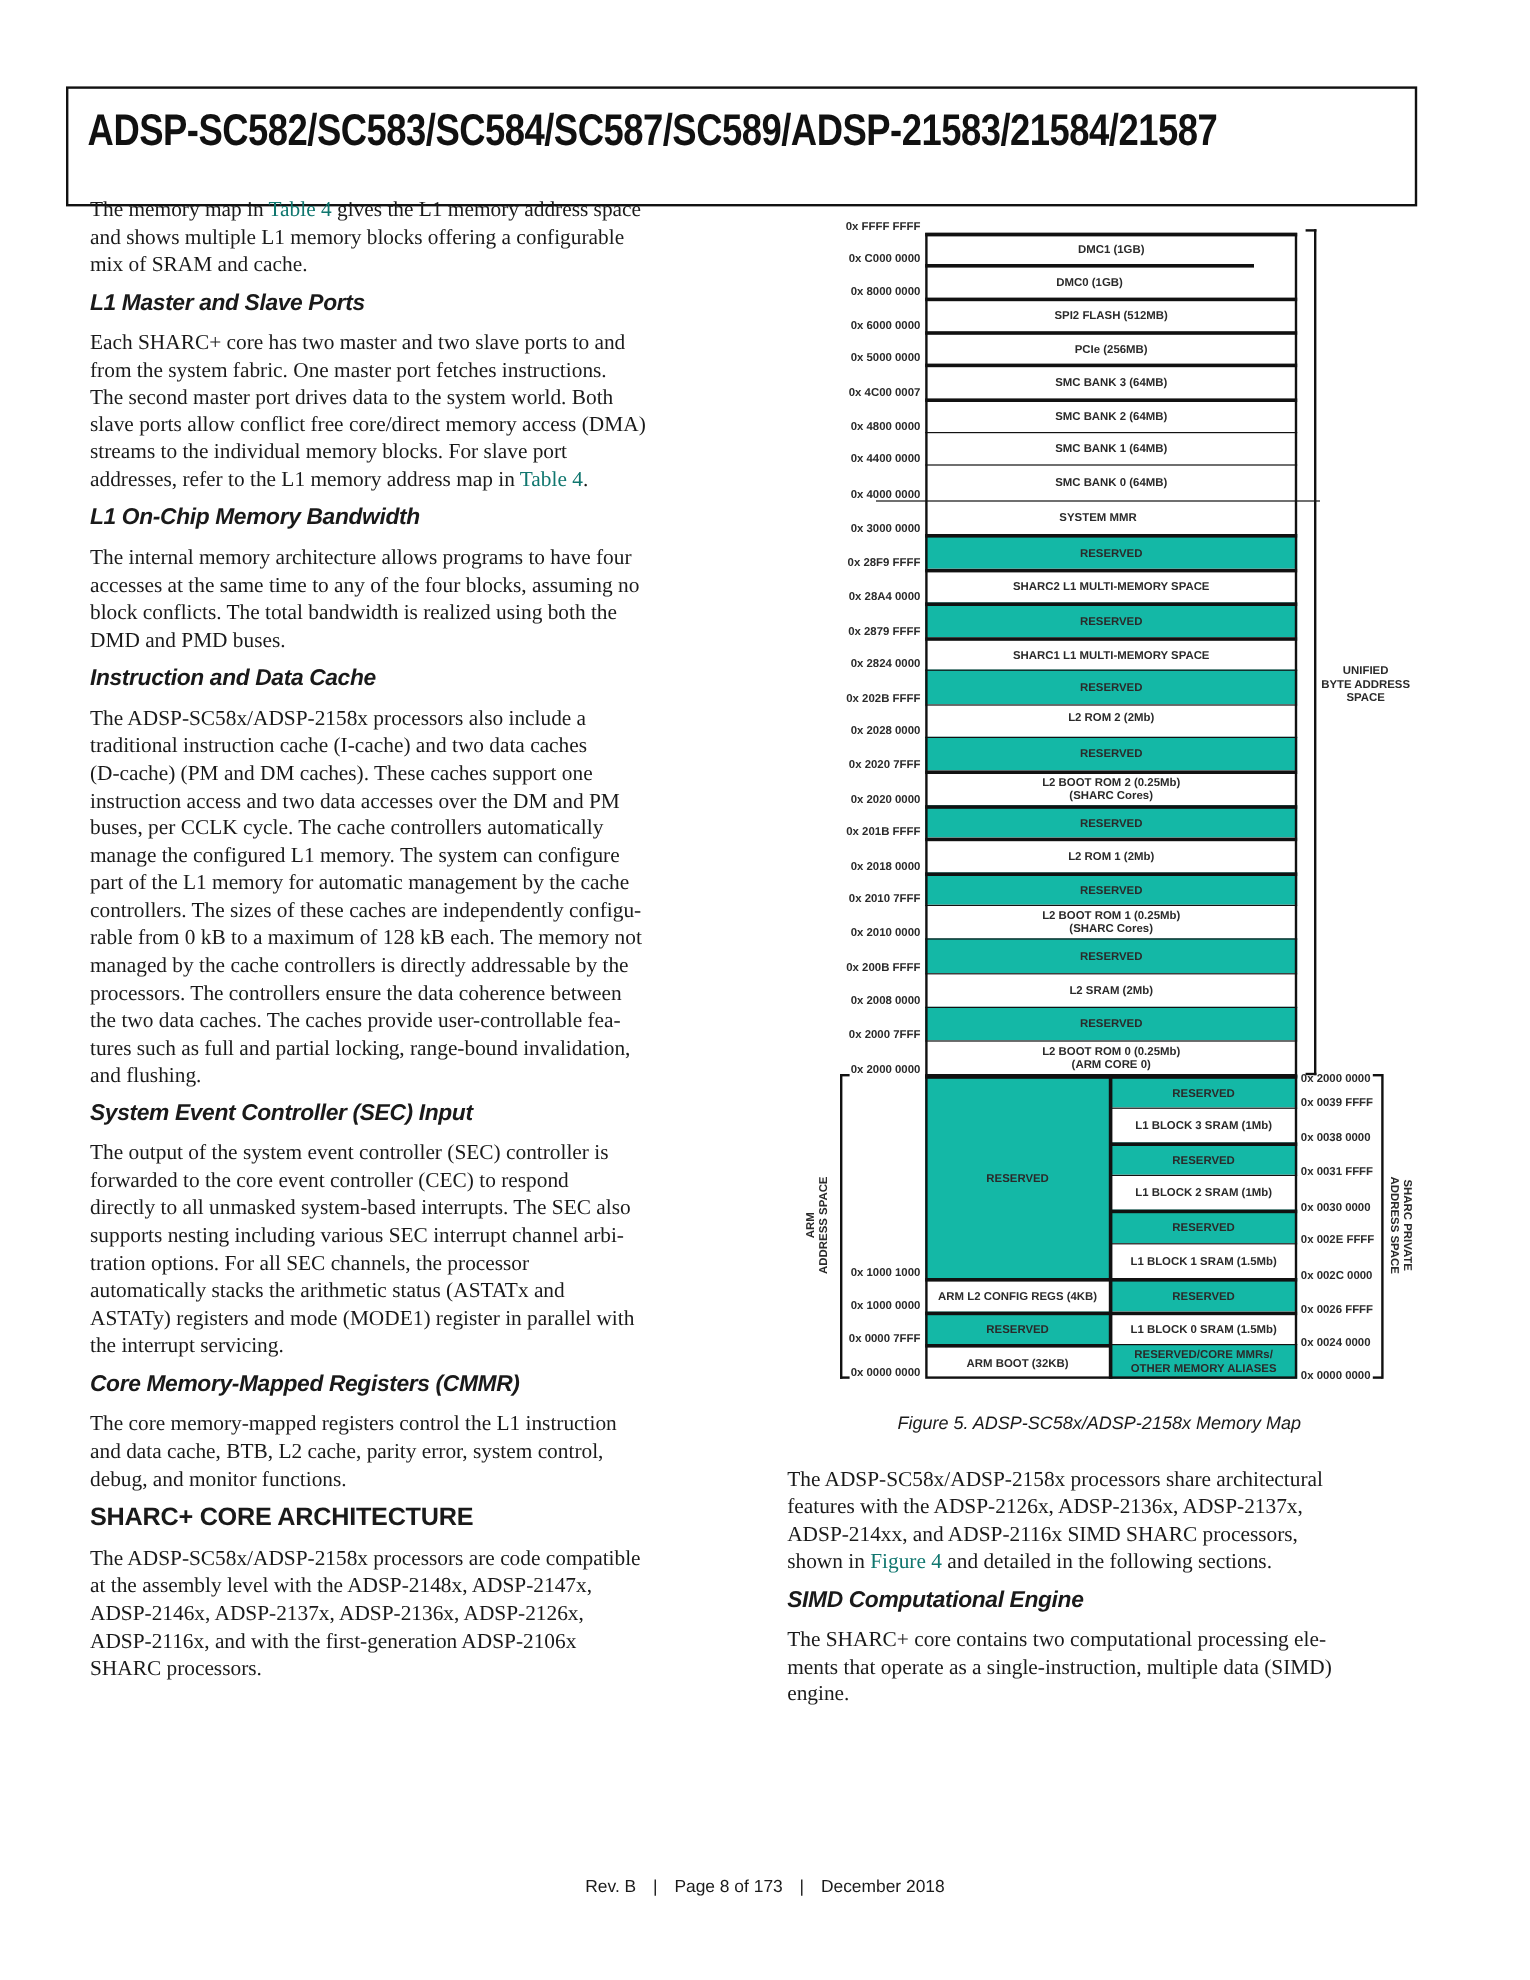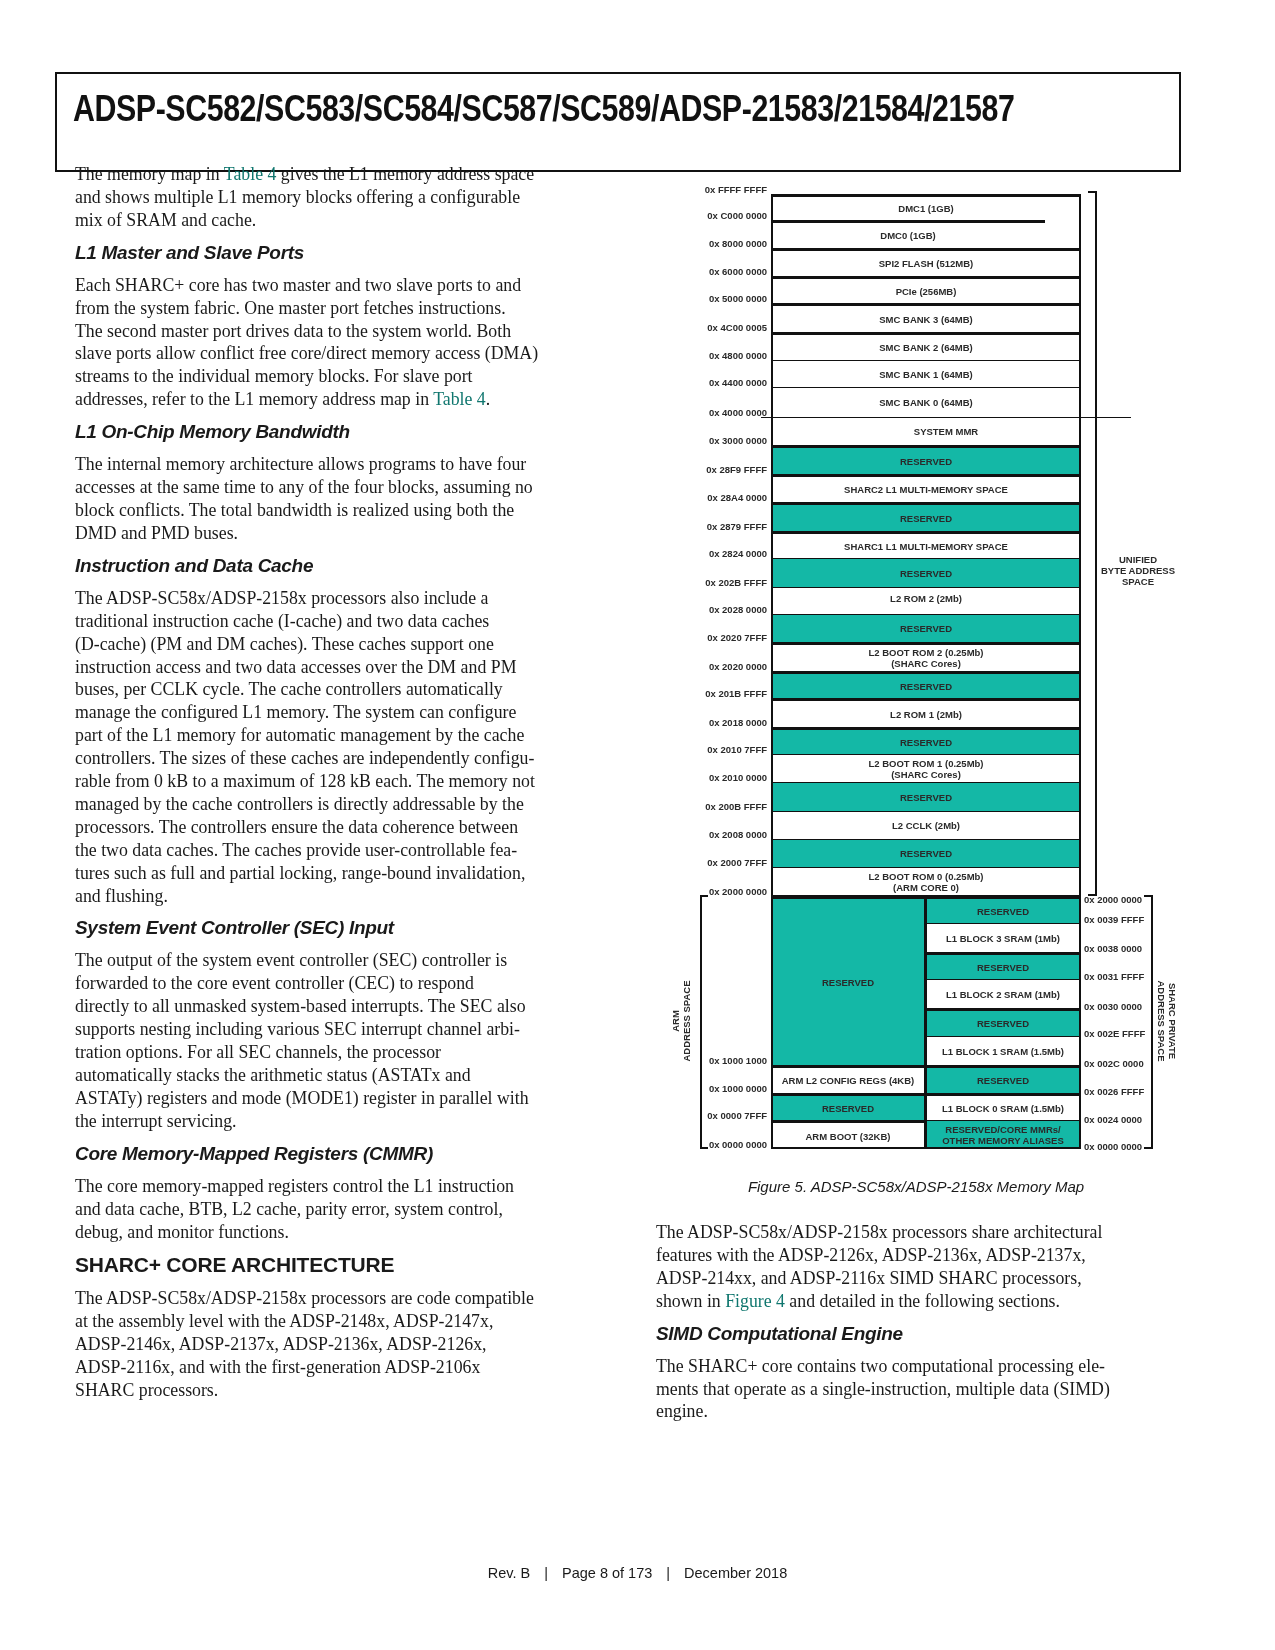--- a/index.html
+++ b/index.html
@@ -111,43 +111,43 @@
 
 <div class="diagram" id="memory-map">
     <div class="cell white thick" style="left: 771px; width: 310px; top: 194px; height: 26px;">DMC1 (1GB)</div>
     <div class="cell white thick" style="left: 771px; width: 274px; top: 220px; height: 28px;">DMC0 (1GB)</div>
     <div class="cell white thick" style="left: 771px; width: 310px; top: 248px; height: 28px;">SPI2 FLASH (512MB)</div>
     <div class="cell white thick" style="left: 771px; width: 310px; top: 276px; height: 27px;">PCIe (256MB)</div>
     <div class="cell white thick" style="left: 771px; width: 310px; top: 303px; height: 29px;">SMC BANK 3 (64MB)</div>
     <div class="cell white thick" style="left: 771px; width: 310px; top: 332px; height: 28px;">SMC BANK 2 (64MB)</div>
     <div class="cell white" style="left: 771px; width: 310px; top: 360px; height: 27px;">SMC BANK 1 (64MB)</div>
     <div class="cell white" style="left: 771px; width: 310px; top: 387px; height: 30px;">SMC BANK 0 (64MB)</div>
-    <div class="cell white" style="left: 761px; width: 370px; top: 417px; height: 28px;">SYSTEM MMR</div>
+    <div class="cell white" style="left: 730px; width: 370px; top: 417px; height: 28px;">SYSTEM MMR</div>
     <div class="cell gray thick" style="left: 771px; width: 310px; top: 445px; height: 29px;">RESERVED</div>
     <div class="cell white thick" style="left: 771px; width: 310px; top: 474px; height: 28px;">SHARC2 L1 MULTI-MEMORY SPACE</div>
     <div class="cell gray thick" style="left: 771px; width: 310px; top: 502px; height: 29px;">RESERVED</div>
     <div class="cell white thick" style="left: 771px; width: 310px; top: 531px; height: 27px;">SHARC1 L1 MULTI-MEMORY SPACE</div>
     <div class="cell gray" style="left: 771px; width: 310px; top: 558px; height: 29px;">RESERVED</div>
     <div class="cell white" style="left: 771px; width: 310px; top: 587px; height: 21px;">L2 ROM 2 (2Mb)</div>
     <div class="cell gray" style="left: 771px; width: 310px; top: 614px; height: 28px;">RESERVED</div>
     <div class="cell white thick" style="left: 771px; width: 310px; top: 642px; height: 29px;">L2 BOOT ROM 2 (0.25Mb)<br>(SHARC Cores)</div>
     <div class="cell gray thick" style="left: 771px; width: 310px; top: 671px; height: 27px;">RESERVED</div>
     <div class="cell white thick" style="left: 771px; width: 310px; top: 698px; height: 29px;">L2 ROM 1 (2Mb)</div>
     <div class="cell gray thick" style="left: 771px; width: 310px; top: 727px; height: 27px;">RESERVED</div>
     <div class="cell white" style="left: 771px; width: 310px; top: 754px; height: 28px;">L2 BOOT ROM 1 (0.25Mb)<br>(SHARC Cores)</div>
     <div class="cell gray" style="left: 771px; width: 310px; top: 782px; height: 29px;">RESERVED</div>
-    <div class="cell white" style="left: 771px; width: 310px; top: 811px; height: 28px;">L2 CCLK (2Mb)</div>
+    <div class="cell white" style="left: 771px; width: 310px; top: 811px; height: 28px;">L2 SRAM (2Mb)</div>
     <div class="cell gray" style="left: 771px; width: 310px; top: 839px; height: 28px;">RESERVED</div>
     <div class="cell white" style="left: 771px; width: 310px; top: 867px; height: 29px;">L2 BOOT ROM 0 (0.25Mb)<br>(ARM CORE 0)</div>
     <div class="addr" style="right: 508px; top: 184px;">0x FFFF FFFF</div>
     <div class="addr" style="right: 508px; top: 210px;">0x C000 0000</div>
     <div class="addr" style="right: 508px; top: 238px;">0x 8000 0000</div>
     <div class="addr" style="right: 508px; top: 266px;">0x 6000 0000</div>
     <div class="addr" style="right: 508px; top: 293px;">0x 5000 0000</div>
-    <div class="addr" style="right: 508px; top: 322px;">0x 4C00 0005</div>
+    <div class="addr" style="right: 508px; top: 322px;">0x 4C00 0007</div>
     <div class="addr" style="right: 508px; top: 350px;">0x 4800 0000</div>
     <div class="addr" style="right: 508px; top: 377px;">0x 4400 0000</div>
     <div class="addr" style="right: 508px; top: 407px;">0x 4000 0000</div>
     <div class="addr" style="right: 508px; top: 435px;">0x 3000 0000</div>
     <div class="addr" style="right: 508px; top: 464px;">0x 28F9 FFFF</div>
     <div class="addr" style="right: 508px; top: 492px;">0x 28A4 0000</div>
     <div class="addr" style="right: 508px; top: 521px;">0x 2879 FFFF</div>
     <div class="addr" style="right: 508px; top: 548px;">0x 2824 0000</div>
     <div class="addr" style="right: 508px; top: 577px;">0x 202B FFFF</div>
     <div class="addr" style="right: 508px; top: 604px;">0x 2028 0000</div>

